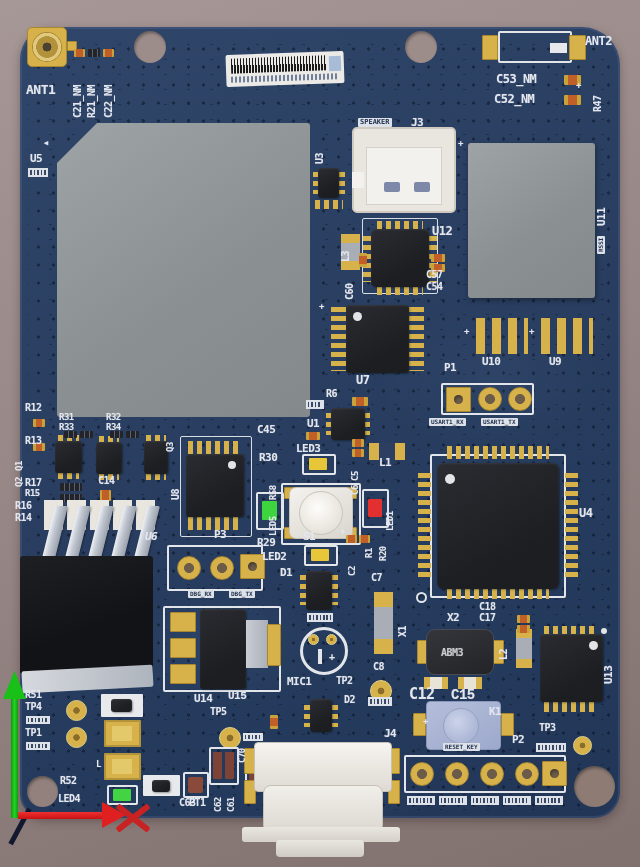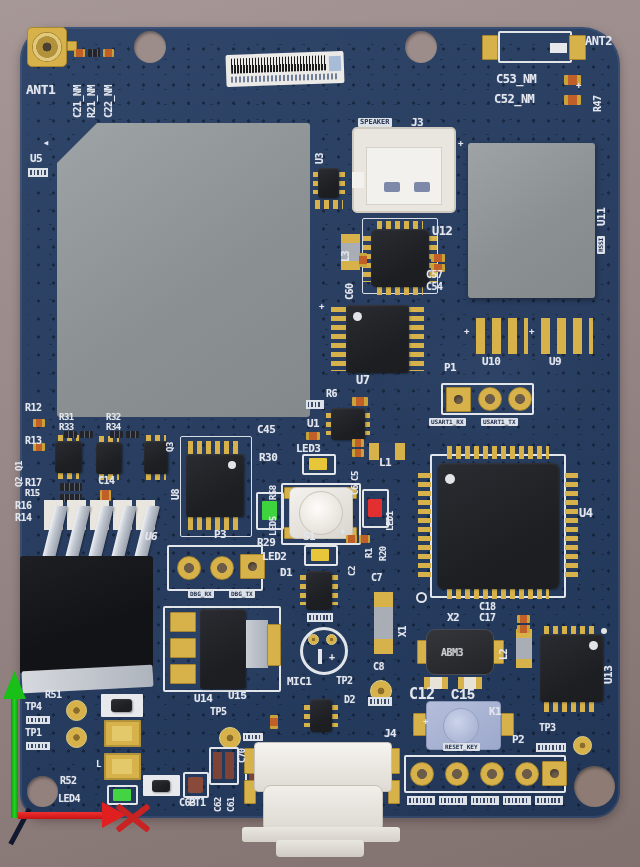--- a/index.html
+++ b/index.html
@@ -351,21 +351,21 @@
       <div class="it silk" style="left: 194px; top: 693px; font-size: 11px;">U14</div>
       <div class="it silk" style="left: 228px; top: 691px; font-size: 11px; font-family: Liberation Mono, monospace;">U15</div>
       <div class="it silk" style="left: 210px; top: 707px;">TP5</div>
       <div class="it silk vtxt" style="left: 238px; top: 763px; font-size: 9px;">C70</div>
       <div class="it silk vtxt" style="left: 214px; top: 812px; font-size: 9px;">C62</div>
       <div class="it silk vtxt" style="left: 227px; top: 812px; font-size: 9px;">C61</div>
       <div class="it silk" style="left: 145px; top: 798px; margin-left: 44px;">PT1</div>
       <div class="it silk" style="left: 179px; top: 798px;">C63</div>
       <div class="it silk" style="left: 60px; top: 776px;">R52</div>
       <div class="it silk" style="left: 58px; top: 794px;">LED4</div>
-      <div class="it silk" style="left: 25px; top: 690px; margin-left: 20px;">R51</div>
+      <div class="it silk" style="left: 25px; top: 690px;">R51</div>
       <div class="it silk" style="left: 25px; top: 702px;">TP4</div>
       <div class="it tag" style="left: 26px; top: 716px; width: 24px; height: 8px;"></div>
       <div class="it silk" style="left: 25px; top: 728px;">TP1</div>
       <div class="it tag" style="left: 26px; top: 742px; width: 24px; height: 8px;"></div>
       <div class="it silk" style="left: 96px; top: 760px; font-size: 9px;">L</div>
       <div class="it silk" style="left: 145px; top: 531px; font-size: 11px; font-style: italic;">U6</div>
       <div class="it silk vtxt" style="left: 171px; top: 500px;">U8</div>
       <div class="it silk" style="left: 214px; top: 529px; font-size: 11px;">P3</div>
       <div class="it inv" style="left: 188px; top: 590px; font-size: 6px;">DBG_RX</div>
       <div class="it inv" style="left: 229px; top: 590px; font-size: 6px;">DBG_TX</div>

